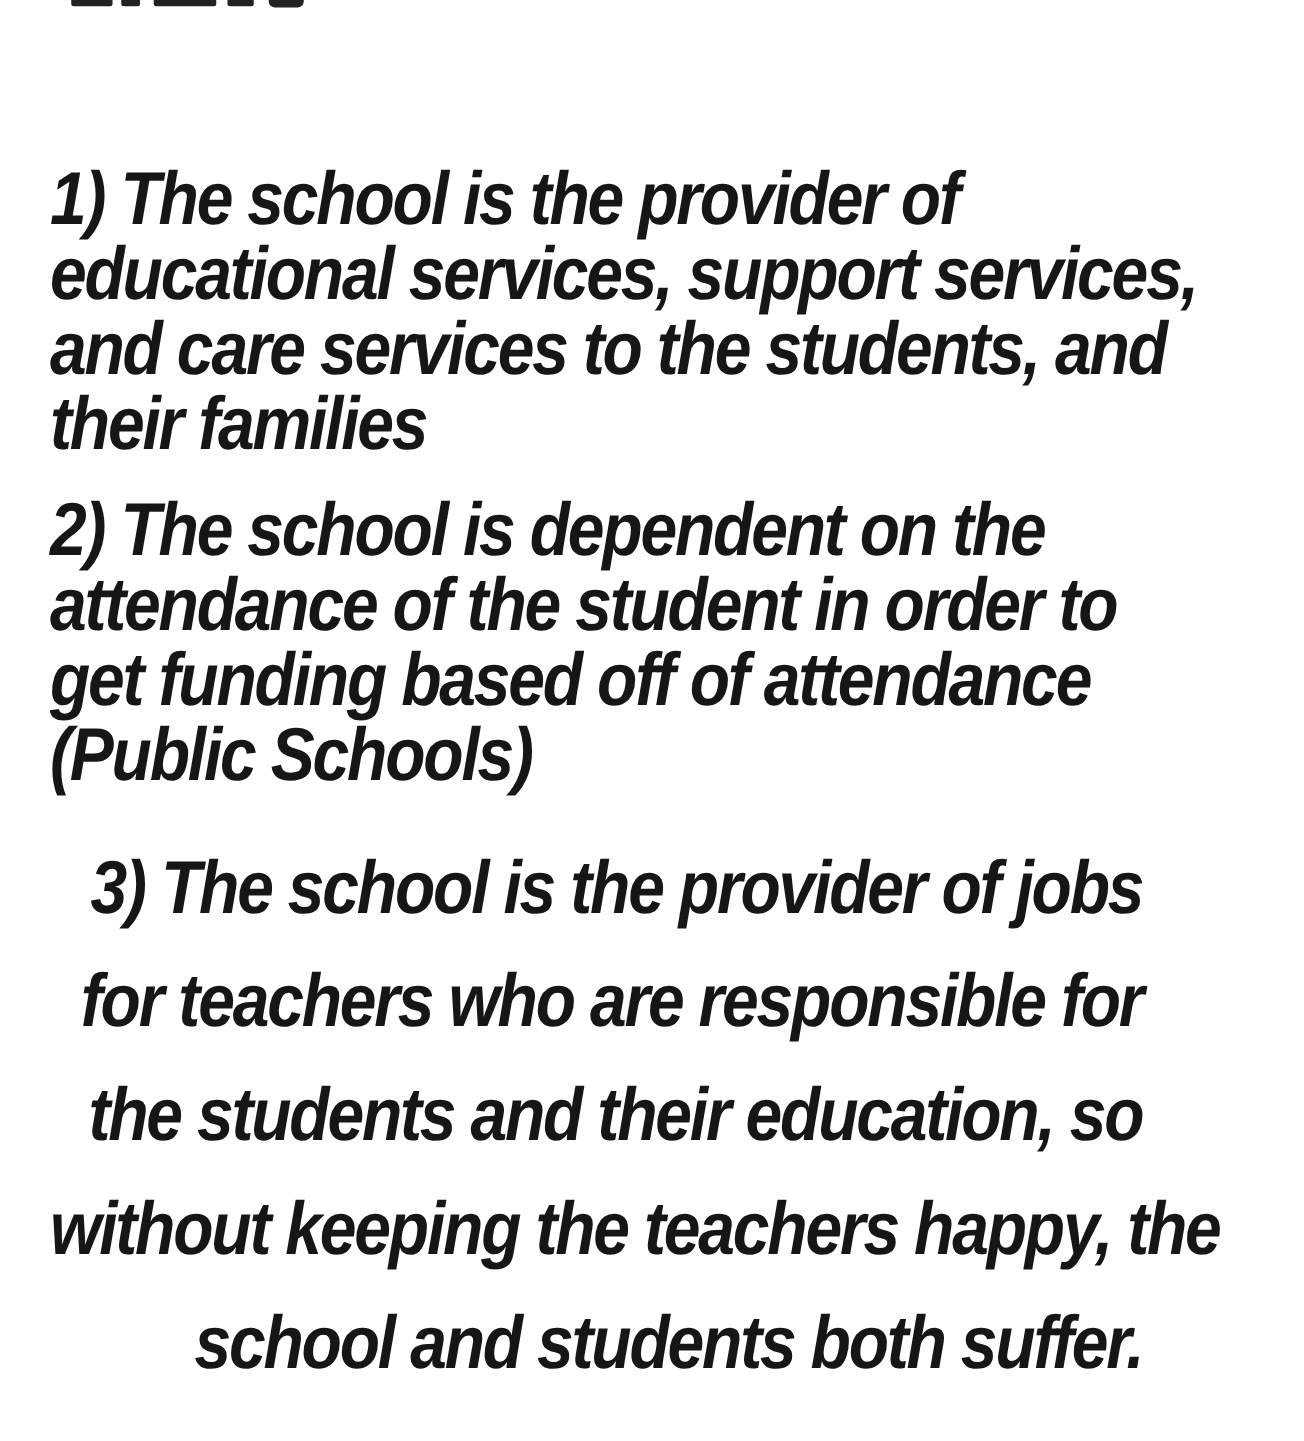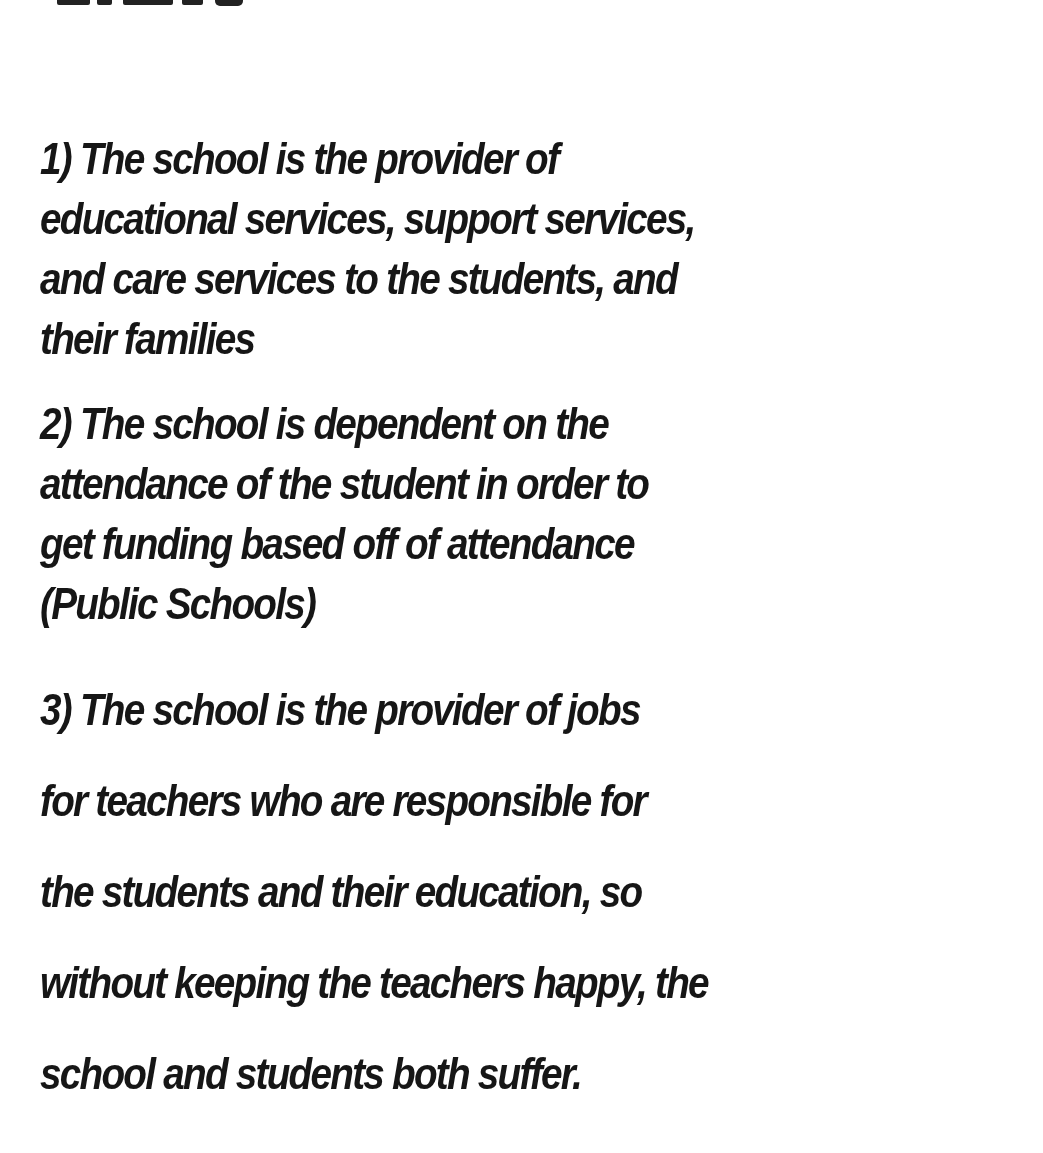--- a/index.html
+++ b/index.html
@@ -35,33 +35,33 @@
   .frag.f5 { left: 215px; width: 28px; height: 6px; border-radius: 0 0 5px 5px; }
 
   
   .para {
     position: absolute;
     left: 40px;
     right: 10px;
     color: #161616;
     font-weight: bold;
     font-style: italic;
-    font-size: 44px;
+    font-size: 60px;
     letter-spacing: -2px;
   }
   .para .line {
     white-space: nowrap;
     transform: scaleX(0.88);
     transform-origin: 0 50%;
   }
   .para-1 { top: 129px; }
   .para-1 .line { line-height: 60px; }
   .para-2 { top: 394px; }
   .para-2 .line { line-height: 60px; }
-  .para-3 { top: 664px; }
+  .para-3 { top: 664px; text-align: right; }
   .para-3 .line { line-height: 91px; }
 </style>
 </head>
 <body>
 
 <main>
 
   <div class="top-fragment">
     <span class="frag f1"></span>
     <span class="frag f2"></span>

